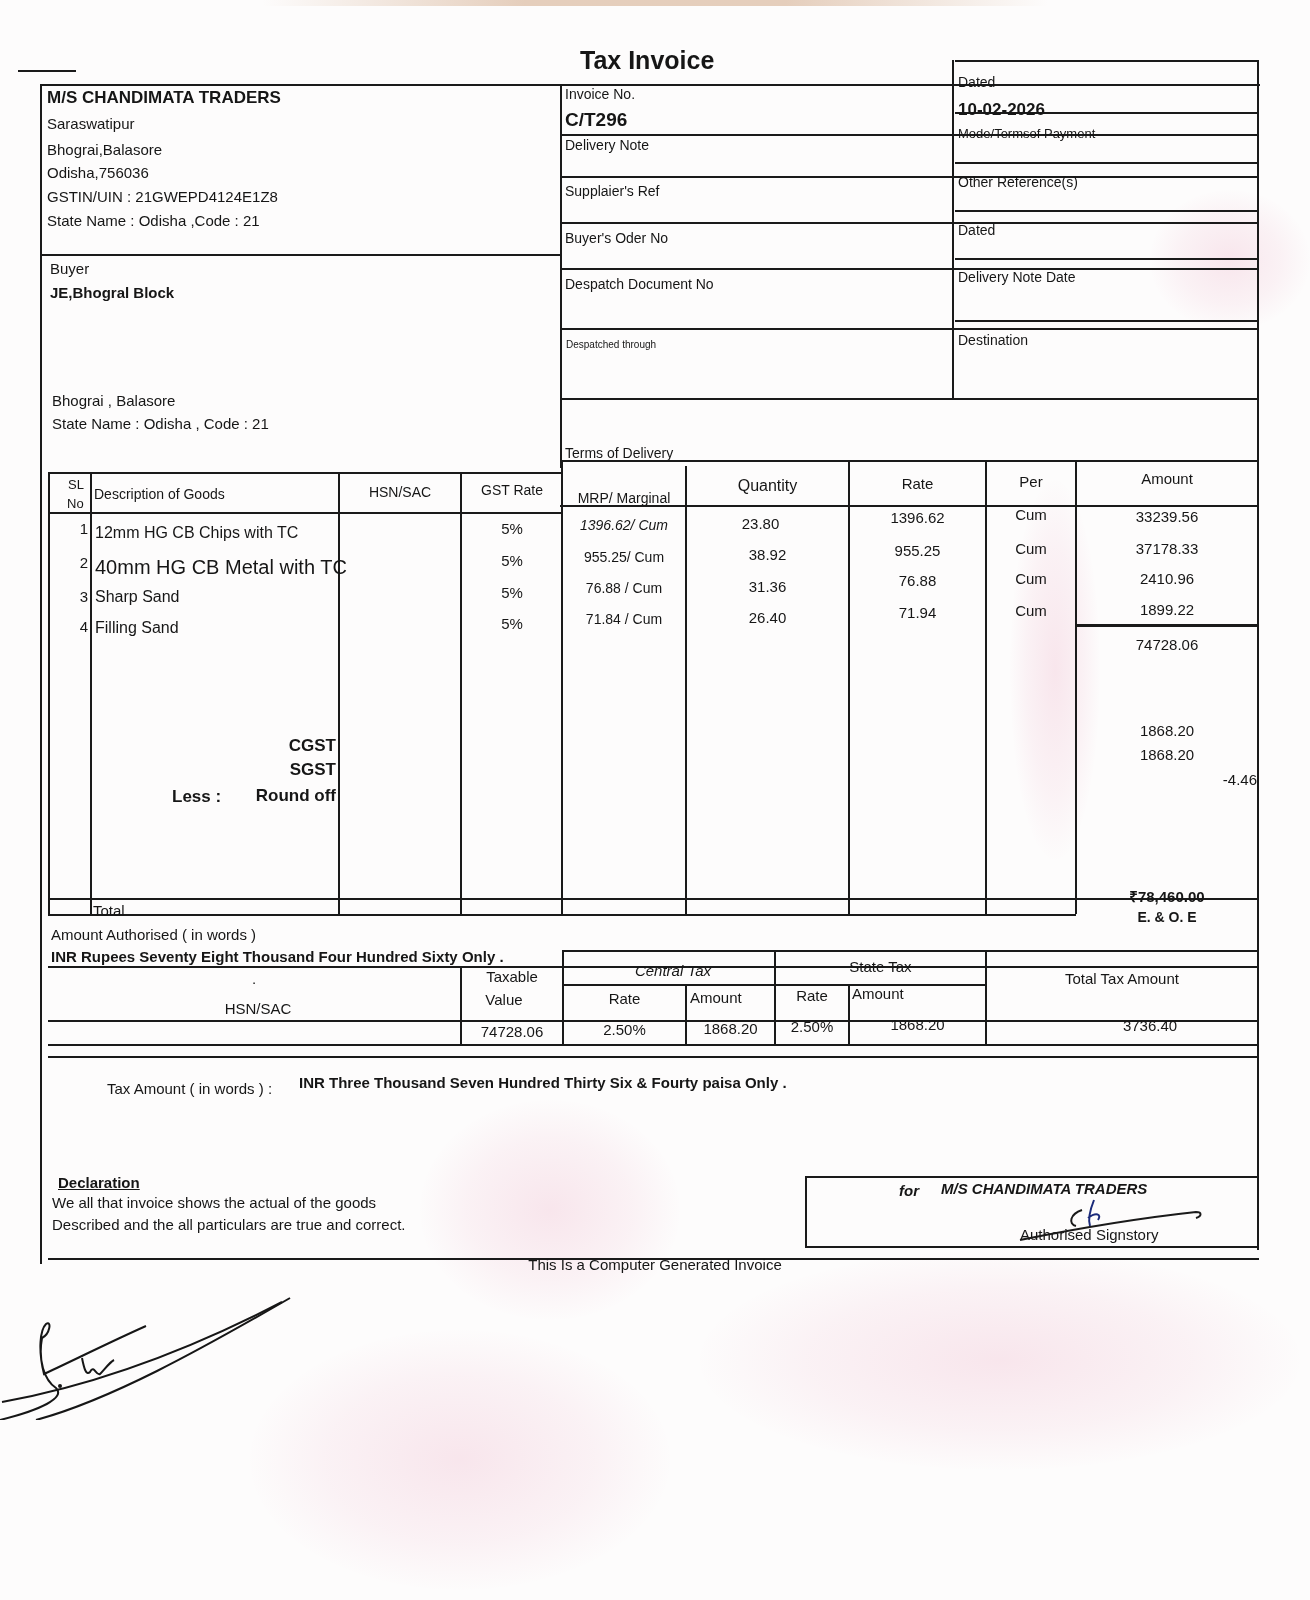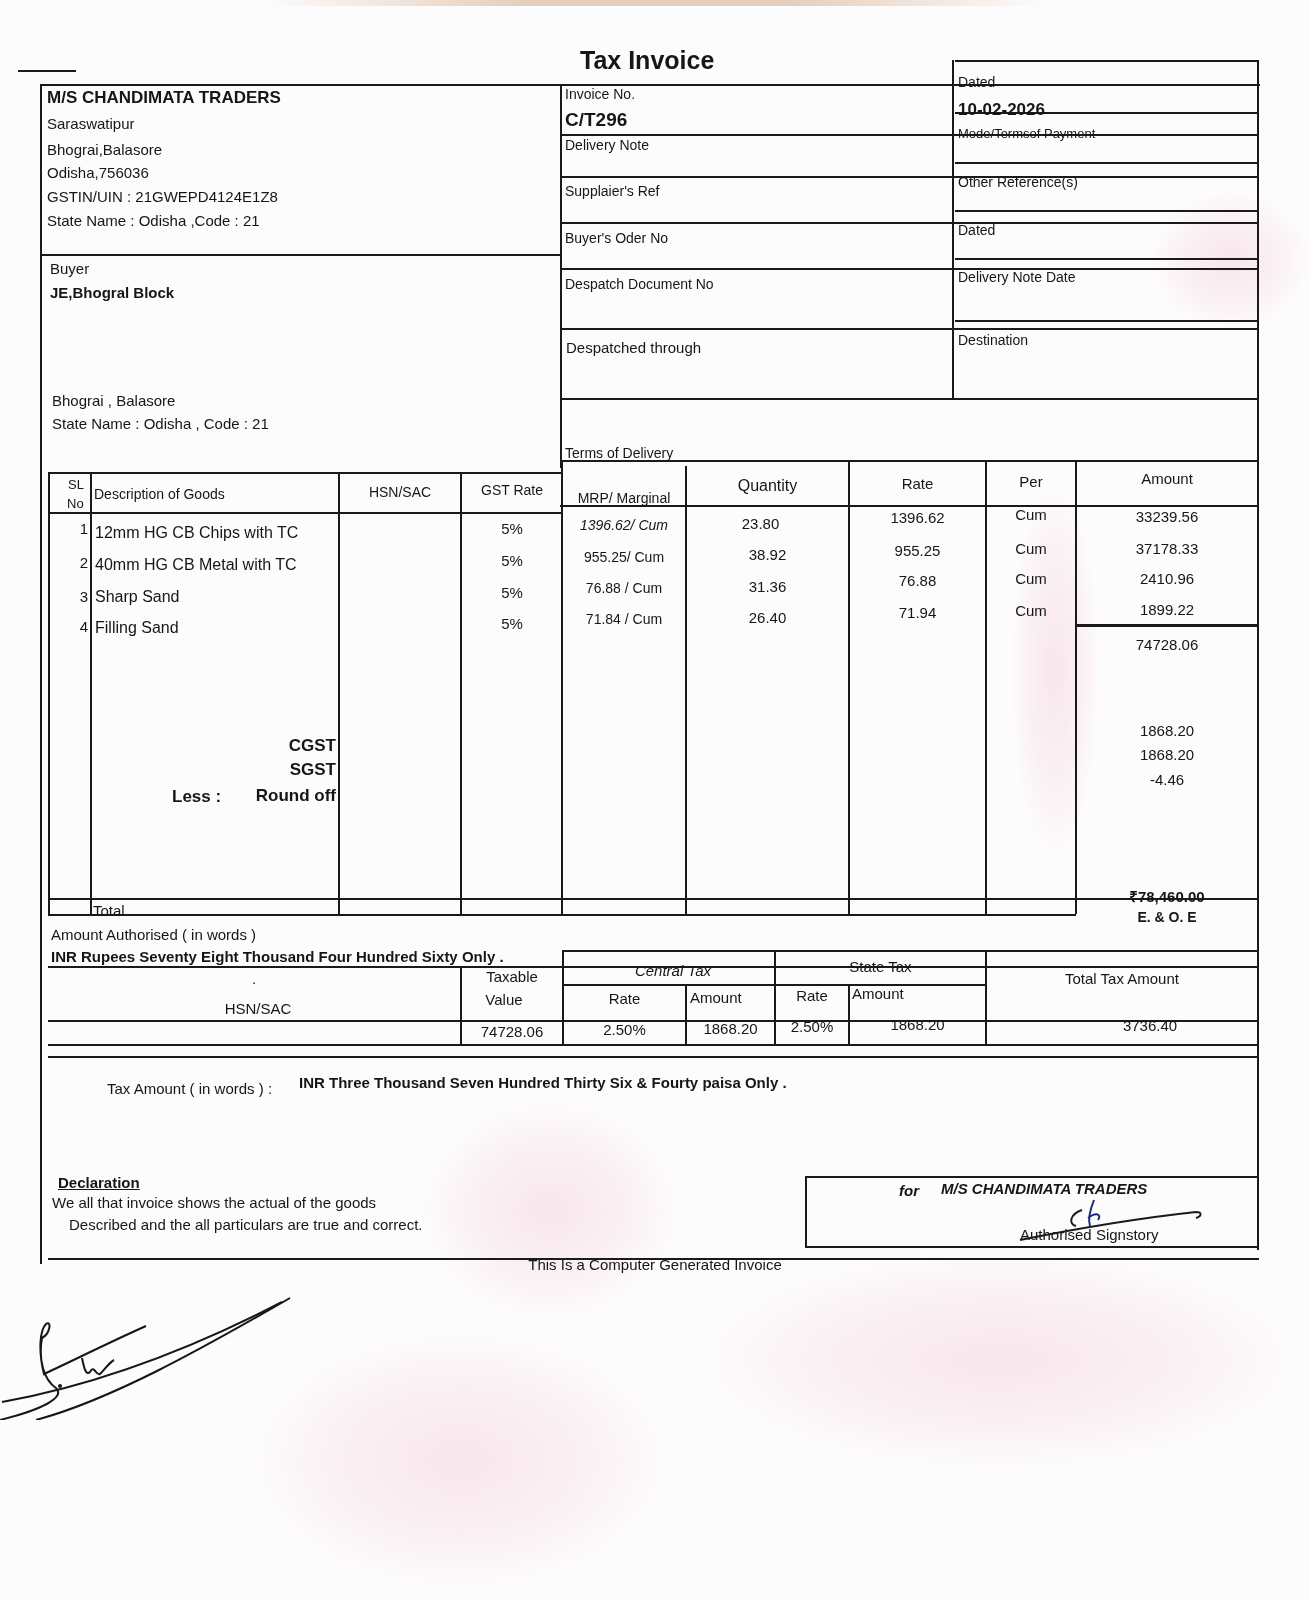--- a/index.html
+++ b/index.html
@@ -76,21 +76,21 @@
 <div class="t" style="left:958px;top:74px;font-size:14px;">Dated</div>
 <div class="t b" style="left:958px;top:100px;font-size:17px;">10-02-2026</div>
 <div class="t" style="left:565px;top:137px;font-size:14px;">Delivery Note</div>
 <div class="t" style="left:958px;top:126px;font-size:13px;">Mode/Termsof Payment</div>
 <div class="t" style="left:565px;top:183px;font-size:14px;">Supplaier's Ref</div>
 <div class="t" style="left:958px;top:174px;font-size:14px;">Other Reference(s)</div>
 <div class="t" style="left:565px;top:230px;font-size:14px;text-align:right;">Buyer's Oder No</div>
 <div class="t" style="left:958px;top:222px;font-size:14px;">Dated</div>
 <div class="t" style="left:565px;top:276px;font-size:14px;">Despatch Document No</div>
 <div class="t" style="left:958px;top:269px;font-size:14px;">Delivery Note Date</div>
-<div class="t" style="left:566px;top:339px;font-size:15px;">Despatched through</div>
+<div class="t" style="left:566px;top:339px;font-size:10px;">Despatched through</div>
 <div class="t" style="left:958px;top:332px;font-size:14px;">Destination</div>
 <div class="t" style="left:565px;top:409px;font-size:14px;margin-top:36px;">Terms of Delivery</div>
 
 <div class="line-h" style="left:48px;top:472px;width:513px;"></div>
 <div class="line-h" style="left:560px;top:460px;width:699px;"></div>
 <div class="line-h" style="left:48px;top:512px;width:513px;"></div>
 <div class="line-h" style="left:560px;top:505px;width:699px;"></div>
 <div class="line-h" style="left:1075px;top:624px;width:184px;height:3px;"></div>
 <div class="line-h" style="left:48px;top:898px;width:1211px;"></div>
 <div class="line-h" style="left:48px;top:914px;width:1028px;"></div>
@@ -122,21 +122,21 @@
   <div class="t c" style="left:462px;top:520px;width:100px;">5%</div>
   <div class="t c i" style="left:563px;top:517px;width:122px;font-size:14px;">1396.62/ Cum</div>
   <div class="t c" style="left:687px;top:515px;width:147px;">23.80</div>
   <div class="t c" style="left:850px;top:509px;width:135px;">1396.62</div>
   <div class="t c" style="left:987px;top:506px;width:88px;">Cum</div>
   <div class="t c" style="left:1077px;top:508px;width:180px;">33239.56</div>
 </div>
 
 <div>
   <div class="t r" style="left:60px;top:554px;width:28px;">2</div>
-  <div class="t" style="left:95px;top:556px;font-size:16px;">40mm HG CB Metal with TC</div>
+  <div class="t" style="left:95px;top:556px;font-size:20px;">40mm HG CB Metal with TC</div>
   <div class="t c" style="left:462px;top:552px;width:100px;">5%</div>
   <div class="t c" style="left:563px;top:549px;width:122px;font-size:14px;">955.25/ Cum</div>
   <div class="t c" style="left:687px;top:546px;width:161px;">38.92</div>
   <div class="t c" style="left:850px;top:542px;width:135px;">955.25</div>
   <div class="t c" style="left:987px;top:540px;width:88px;">Cum</div>
   <div class="t c" style="left:1077px;top:540px;width:180px;">37178.33</div>
 </div>
 
 <div>
   <div class="t r" style="left:60px;top:588px;width:28px;">3</div>
@@ -156,21 +156,21 @@
   <div class="t c" style="left:563px;top:611px;width:122px;font-size:14px;">71.84 / Cum</div>
   <div class="t c" style="left:687px;top:609px;width:161px;">26.40</div>
   <div class="t c" style="left:850px;top:604px;width:135px;">71.94</div>
   <div class="t c" style="left:987px;top:602px;width:88px;">Cum</div>
   <div class="t c" style="left:1077px;top:601px;width:180px;">1899.22</div>
 </div>
 
 <div class="t c" style="left:1077px;top:636px;width:180px;">74728.06</div>
 <div class="t c" style="left:1077px;top:722px;width:180px;">1868.20</div>
 <div class="t c" style="left:1077px;top:746px;width:180px;">1868.20</div>
-<div class="t c" style="left:1077px;top:771px;width:180px;">-4.46</div>
+<div class="t c" style="left:1077px;top:771px;width:180px;text-align:right;">-4.46</div>
 
 <div class="t b r" style="left:236px;top:736px;width:100px;font-size:17px;">CGST</div>
 <div class="t b r" style="left:236px;top:760px;width:100px;font-size:17px;">SGST</div>
 <div class="t b" style="left:172px;top:787px;font-size:17px;">Less :</div>
 <div class="t b r" style="left:236px;top:786px;width:100px;font-size:17px;">Round off</div>
 
 <div class="t" style="left:93px;top:902px;">Total</div>
 <div class="t b c" style="left:1077px;top:886px;width:180px;">₹78,460.00</div>
 <div class="t b c" style="left:1077px;top:909px;width:180px;font-size:14px;">E. &amp; O. E</div>
 
@@ -208,21 +208,21 @@
 <div class="t c" style="left:687px;top:1020px;width:87px;">1868.20</div>
 <div class="t c" style="left:776px;top:1018px;width:72px;">2.50%</div>
 <div class="t c" style="left:850px;top:1016px;width:135px;">1868.20</div>
 <div class="t c" style="left:987px;top:1017px;width:326px;">3736.40</div>
 
 <div class="t" style="left:107px;top:1080px;">Tax Amount ( in words ) :</div>
 <div class="t b" style="left:299px;top:1074px;">INR  Three Thousand Seven Hundred Thirty Six &amp; Fourty paisa Only .</div>
 
 <div class="t b" style="left:58px;top:1174px;text-decoration:underline;">Declaration</div>
 <div class="t" style="left:52px;top:1194px;">We all that invoice shows the actual of the goods</div>
-<div class="t" style="left:52px;top:1216px;margin-left:17px;">Described and the all particulars are true and correct.</div>
+<div class="t" style="left:52px;top:1216px;">Described and the all particulars are true and correct.</div>
 
 <div class="line-h" style="left:805px;top:1176px;width:454px;"></div>
 <div class="line-v" style="left:805px;top:1176px;height:72px;"></div>
 <div class="line-h" style="left:48px;top:1258px;width:1211px;"></div>
 <div class="line-h" style="left:805px;top:1246px;width:454px;"></div>
 <div class="t b i" style="left:899px;top:1182px;">for</div>
 <div class="t b i" style="left:941px;top:1180px;">M/S CHANDIMATA TRADERS</div>
 <div class="t" style="left:1020px;top:1226px;">Authorised Signstory</div>
 <svg class="abs" style="left:1010px;top:1196px;" width="200" height="48">
   <path d="M72 14 C60 18 58 28 66 30" stroke="#1a1a1a" stroke-width="2" fill="none"></path>

